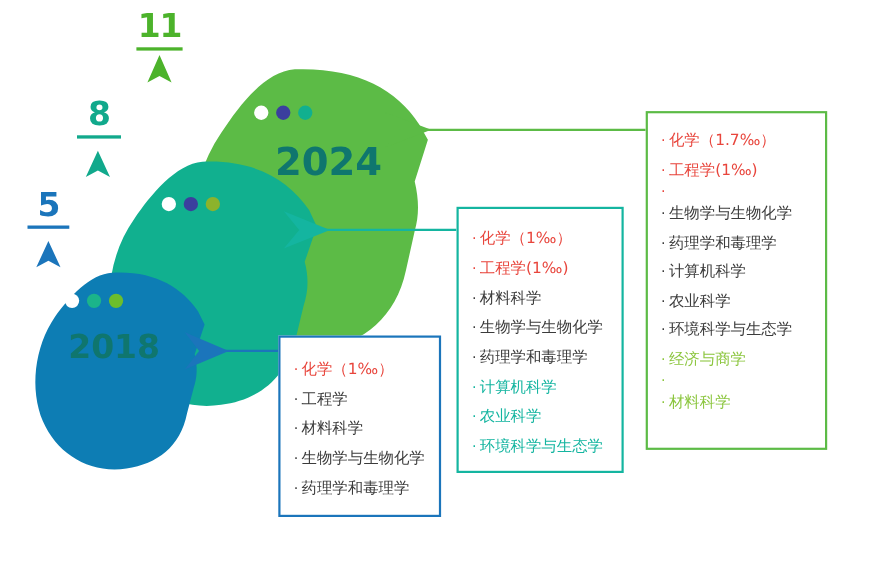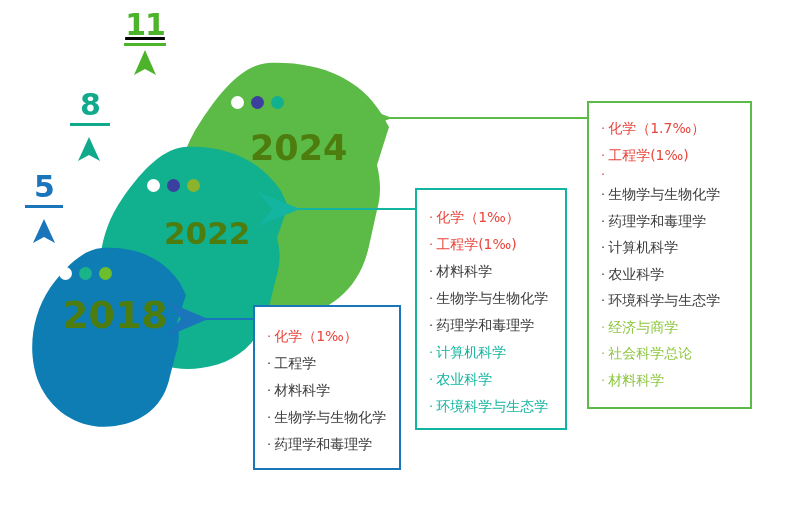--- a/index.html
+++ b/index.html
@@ -19,21 +19,21 @@
     font-weight:bold;
     font-size:30px;
     line-height:30px;
     letter-spacing:-1px;
   }
   .counter .rule{height:3px;margin:3px auto 2px auto;}
 
   
   .blob-label{
     position:absolute;
-    color:#4d7c0f;
+    color:#0f766e;
     font-family:"DejaVu Sans","Liberation Sans",sans-serif;
     font-weight:bold;
     letter-spacing:0px;
     pointer-events:none;
   }
   .dots{position:absolute;display:flex;gap:7px;align-items:center;}
   .dot{width:13px;height:13px;border-radius:50%;}
 
   
   .listbox{
@@ -122,21 +122,21 @@
     <g>
       <path fill="#5cbb46" d="M 350 102 L 392 118 L 350 134 L 364 118 Z"></path>
       <line x1="387" y1="118" x2="587" y2="118" stroke="#5cbb46" stroke-width="2"></line>
     </g>
 
     <path fill="#1b75bb" d="M 44 219 L 55 243 L 44 237 L 33 243 Z"></path>
     <path fill="#11a98c" d="M 89 137 L 100 161 L 89 155 L 78 161 Z"></path>
     <path fill="#4cb32b" d="M 145 50 L 156 75 L 145 69 L 134 75 Z"></path>
   </svg>
 
-  <div class="counter" style="left:121px;top:10px;width:48px;text-decoration:underline;">
+  <div class="counter" style="left:121px;top:10px;width:48px;">
     <div class="num" style="color:#4cb32b;">11</div>
     <div class="rule" style="background:#4cb32b;width:42px;"></div>
   </div>
   <div class="counter" style="left:68px;top:90px;width:44px;">
     <div class="num" style="color:#11a98c;">8</div>
     <div class="rule" style="background:#11a98c;width:40px;"></div>
   </div>
   <div class="counter" style="left:23px;top:172px;width:42px;">
     <div class="num" style="color:#1b75bb;">5</div>
     <div class="rule" style="background:#1b75bb;width:38px;"></div>
@@ -147,28 +147,27 @@
     <span class="dot" style="background:#3b3f9e;"></span>
     <span class="dot" style="background:#11b08f;"></span>
   </div>
   <div class="blob-label" style="left:250px;top:131px;font-size:35px;line-height:35px;">2024</div>
 
   <div class="dots" style="left:147px;top:179px;">
     <span class="dot" style="background:#ffffff;"></span>
     <span class="dot" style="background:#3b3f9e;"></span>
     <span class="dot" style="background:#8cb32c;"></span>
   </div>
-  <div class="blob-label" style="left:164px;top:218px;font-size:31px;line-height:31px;">2022</div>
 
   <div class="dots" style="left:59px;top:267px;">
     <span class="dot" style="background:#ffffff;"></span>
     <span class="dot" style="background:#1bb48a;"></span>
     <span class="dot" style="background:#6cbe2c;"></span>
   </div>
-  <div class="blob-label" style="left:62px;top:301px;font-size:38px;line-height:29px;">2018</div>
+  <div class="blob-label" style="left:62px;top:301px;font-size:30px;line-height:29px;">2018</div>
 
   <div class="listbox" id="box-2018">
     <ul>
         <li class="c-red">
           <span class="bullet">·</span>
           <span class="txt">化学（1‰）</span>
         </li>
         <li class="c-dark">
           <span class="bullet">·</span>
           <span class="txt">工程学</span>
@@ -257,21 +256,20 @@
         <li class="c-dark">
           <span class="bullet">·</span>
           <span class="txt">环境科学与生态学</span>
         </li>
         <li class="c-green">
           <span class="bullet">·</span>
           <span class="txt">经济与商学</span>
         </li>
         <li class="c-green">
           <span class="bullet">·</span>
-          <span class="txt">社会科学总论</span>
         </li>
         <li class="c-green">
           <span class="bullet">·</span>
           <span class="txt">材料科学</span>
         </li>
       </ul>
   </div>
 
 </div>
 

